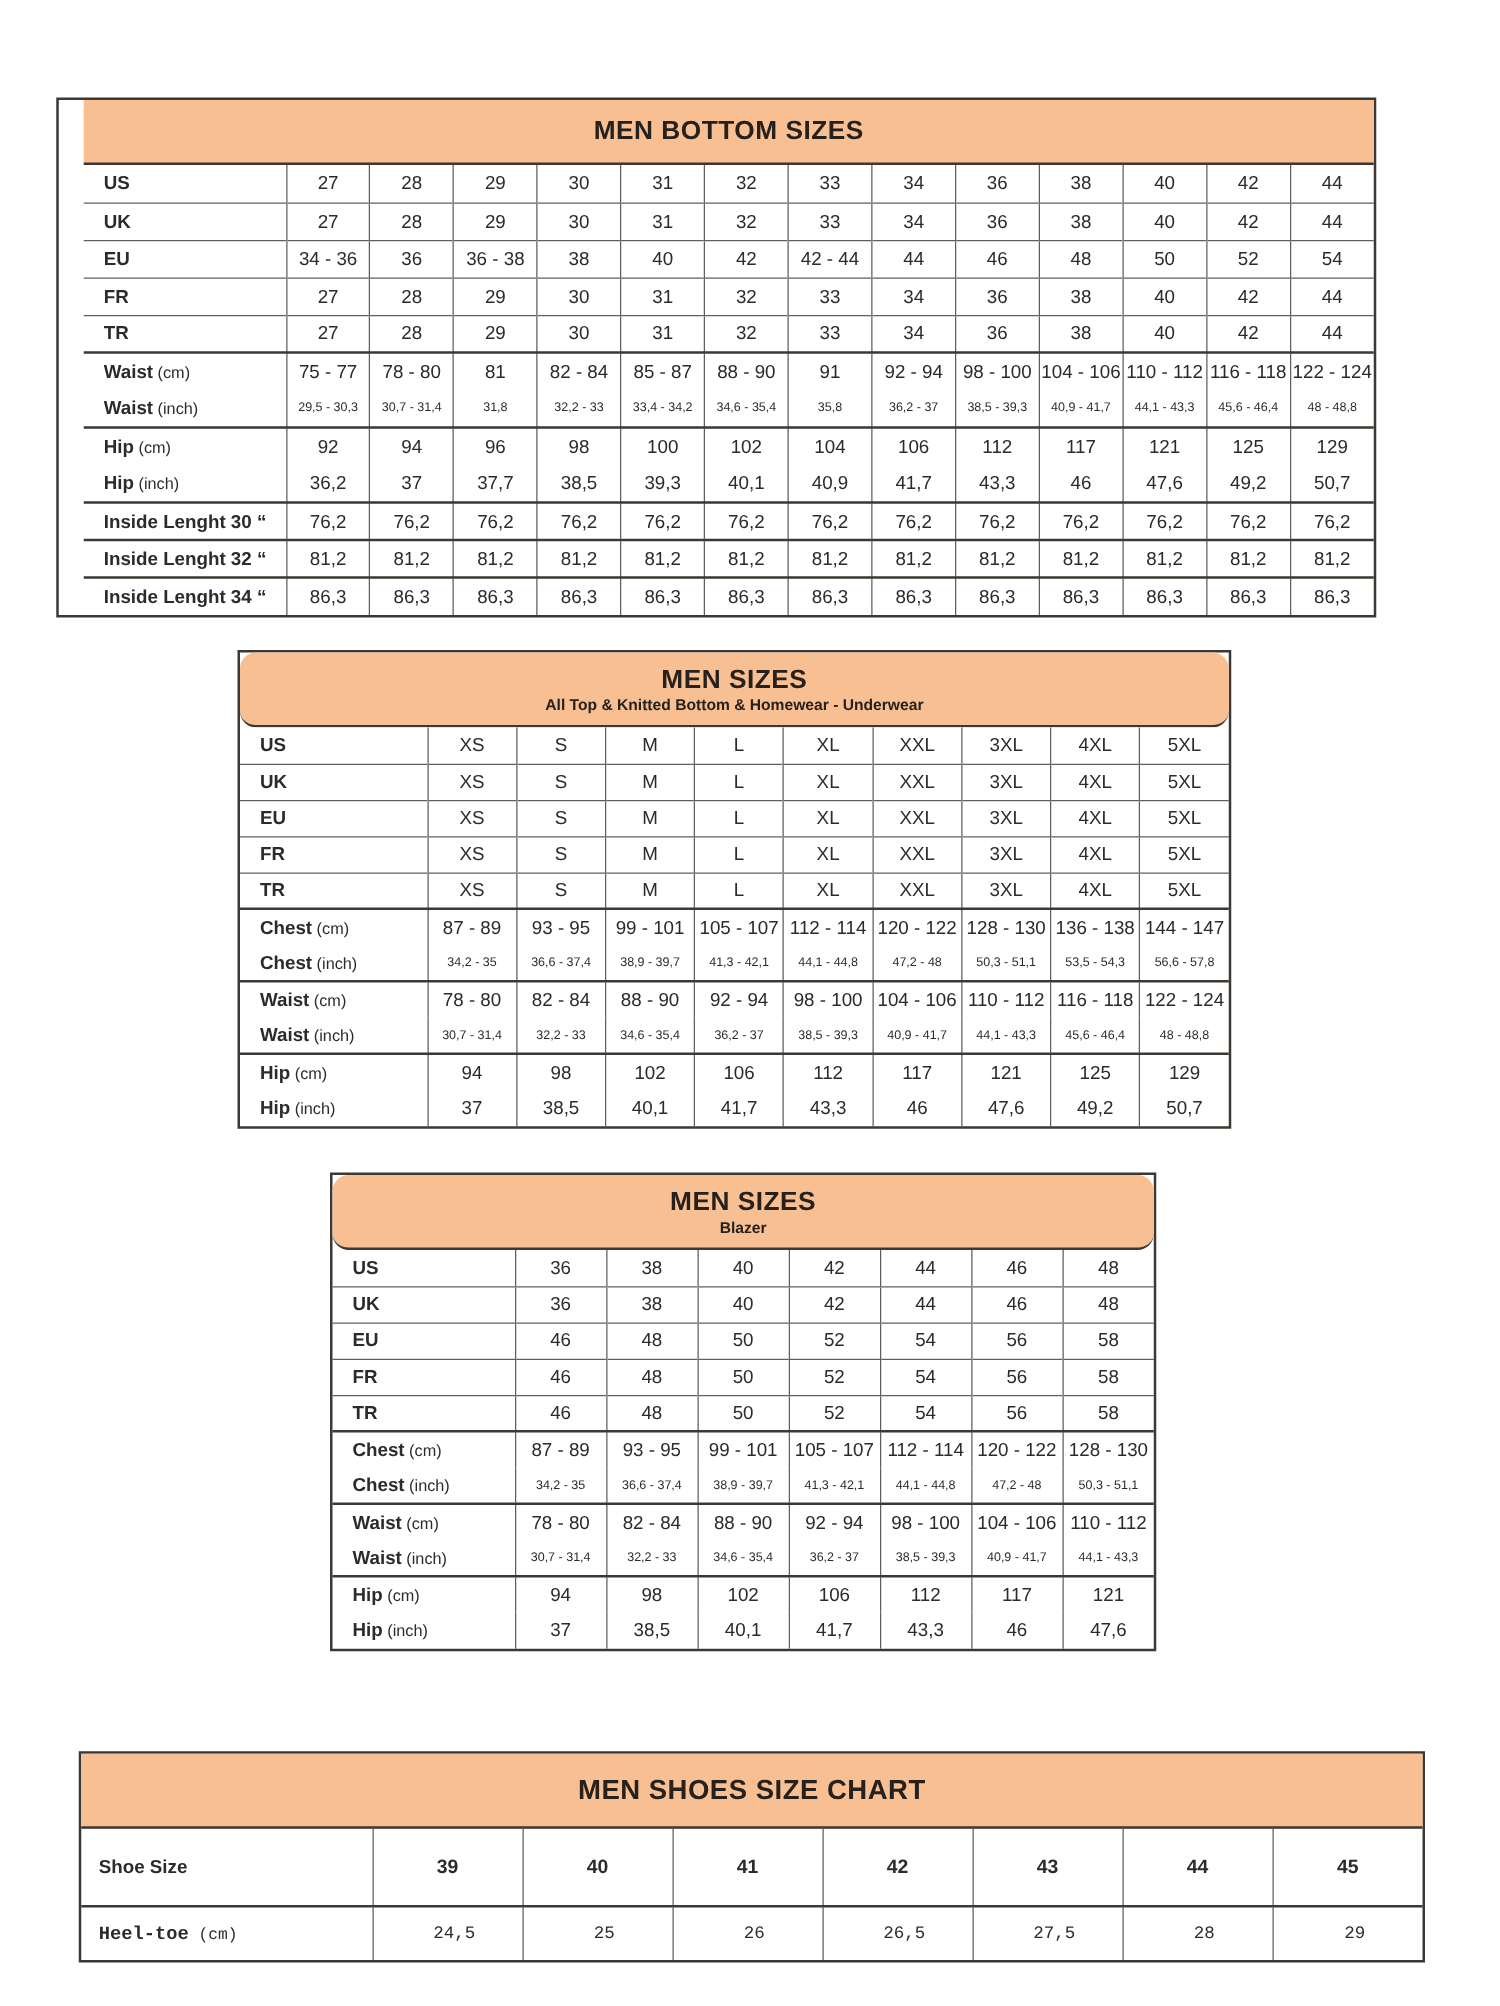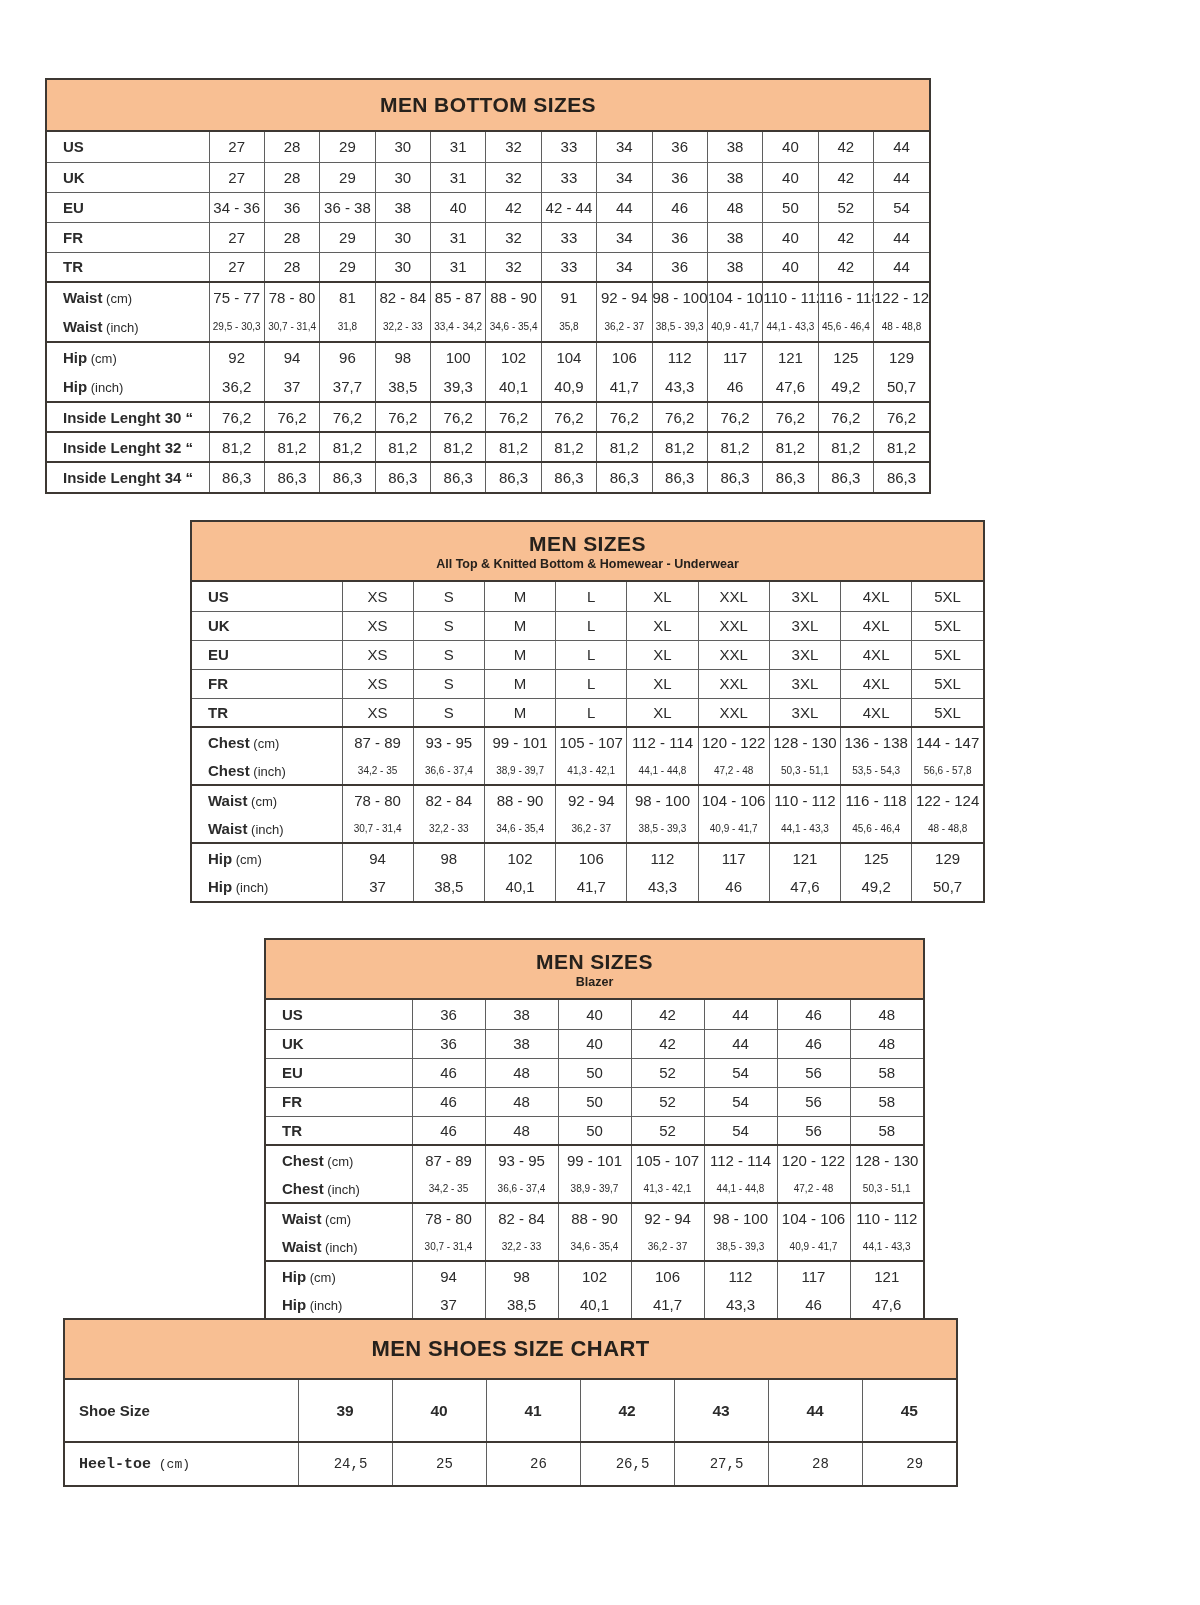--- a/index.html
+++ b/index.html
@@ -4,40 +4,40 @@
 <style>
   html,body{margin:0;padding:0;background:#ffffff;}
   .page{position:relative;width:1200px;height:1605px;background:#ffffff;
         font-family:"Liberation Sans",sans-serif;color:#2b2b2b;}
   .wrap{position:absolute;border:2px solid #3d3833;box-sizing:border-box;background:#ffffff;}
   .thead{background:#F8BF93;border-bottom:2px solid #3d3833;display:flex;flex-direction:column;
          align-items:center;justify-content:center;row-gap:1px;}
   .ttitle{font-weight:bold;font-size:21px;color:#26211c;letter-spacing:.4px;}
   .tsub{font-weight:bold;font-size:12.5px;color:#26211c;}
   #t1 .thead{height:50px;}
-  #t2 .thead,#t3 .thead{height:58px;}
+  #t2 .thead,#t3 .thead{height:58px;border-radius:13px;}
   #t4 .thead{height:58px;}
   #t4 .ttitle{font-size:22px;}
 
   table.grid{border-collapse:collapse;width:100%;table-layout:fixed;}
   .grid th,.grid td{border-left:1px solid #5f5f5f;padding:0;margin:0;text-align:center;
         font-size:15px;font-weight:400;color:#2b2b2b;white-space:nowrap;overflow:hidden;}
   .grid tr > *:first-child{border-left:none;}
   .grid th{text-align:left;padding-left:16px;font-weight:bold;font-size:15px;}
   .grid .unit{font-weight:400;font-size:13px;}
   tbody.sec{border-top:2px solid #3d3833;margin-top:37px;}
   tbody.sec.first{border-top:none;}
   tbody.list tr + tr > *{border-top:1px solid #5f5f5f;}
   tr.small td{font-size:10px;}
   tr.boldvals td{font-weight:bold;font-size:15.5px;}
 
-  #t1{left:45px;top:78px;width:886px;}
+  #t1{left:45px;top:78px;width:1056px;padding-left:20px;}
   #t2{left:190px;top:520px;width:795px;}
   #t3{left:264px;top:938px;width:661px;}
-  #t4{left:63px;top:1318px;width:895px;}
+  #t4{left:63px;top:1401px;width:1077px;}
 
   #t1 col.label-col{width:162px;}
   #t2 col.label-col{width:150px;}
   #t3 col.label-col{width:146px;}
   #t4 col.label-col{width:233px;}
 
   #t1 tr{height:30px;}
   #t2 tr,#t3 tr{height:29px;}
   #t4 tbody:nth-of-type(1) tr{height:62px;}
   #t4 tbody:nth-of-type(2) tr{height:43px;font-family:Liberation Mono, monospace;}

